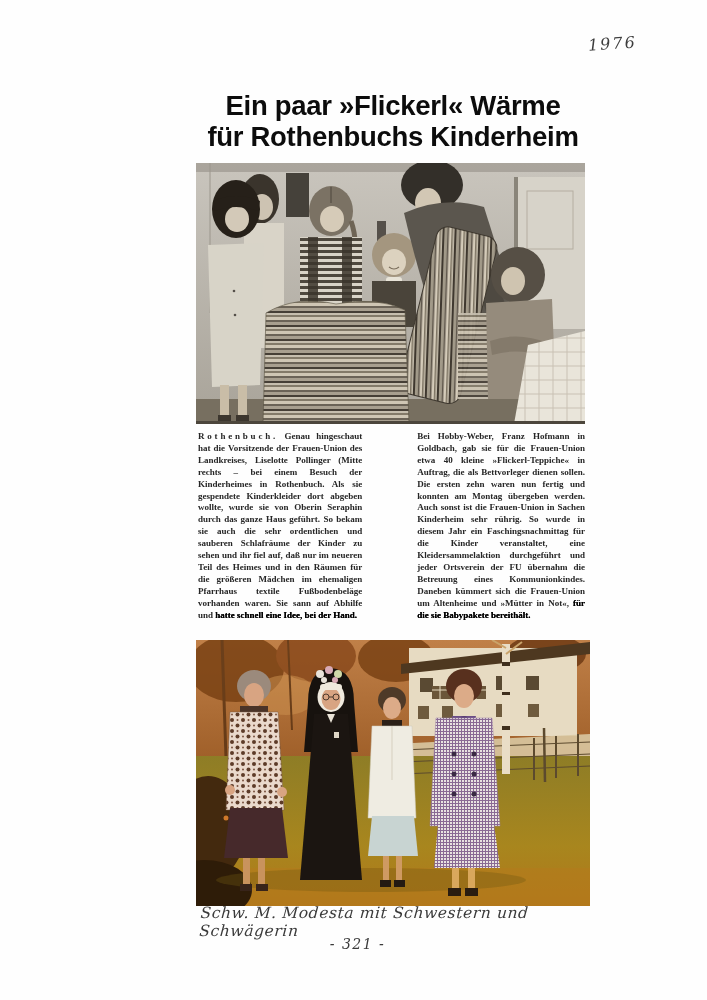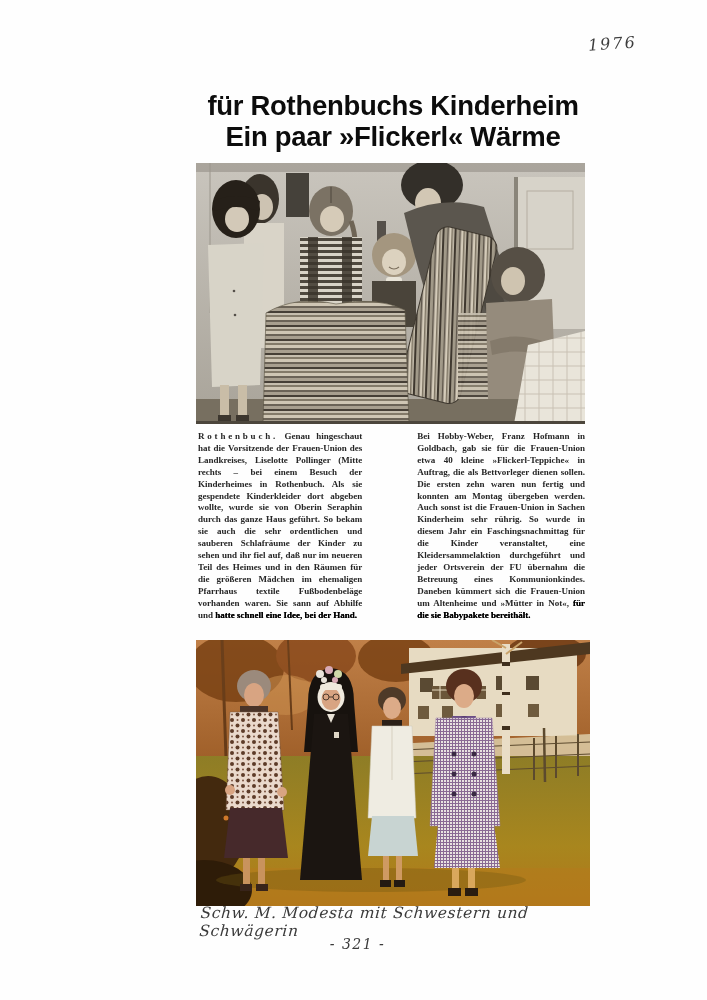--- a/index.html
+++ b/index.html
@@ -34,22 +34,22 @@
                font:italic 14px "DejaVu Serif",serif;color:#3a3a3a;letter-spacing:1.5px;}
 </style>
 </head>
 <body>
 
 <div class="page">
 
   <div class="year-note">1976</div>
 
   <div class="headline">
+    <div>Ein paar »Flickerl« Wärme</div>
     <div>für Rothenbuchs Kinderheim</div>
-    <div>Ein paar »Flickerl« Wärme</div>
   </div>
 
   <div class="bw-photo">
     <svg viewBox="0 0 389 261" preserveAspectRatio="none">
       <defs>
         <linearGradient id="wallg" x1="0" y1="0" x2="0" y2="1">
           <stop offset="0" stop-color="#c9c5bd"></stop>
             <stop offset="1" stop-color="#a8a399"></stop>
         </linearGradient>
         <pattern id="rugH" width="12" height="14" patternUnits="userSpaceOnUse">

